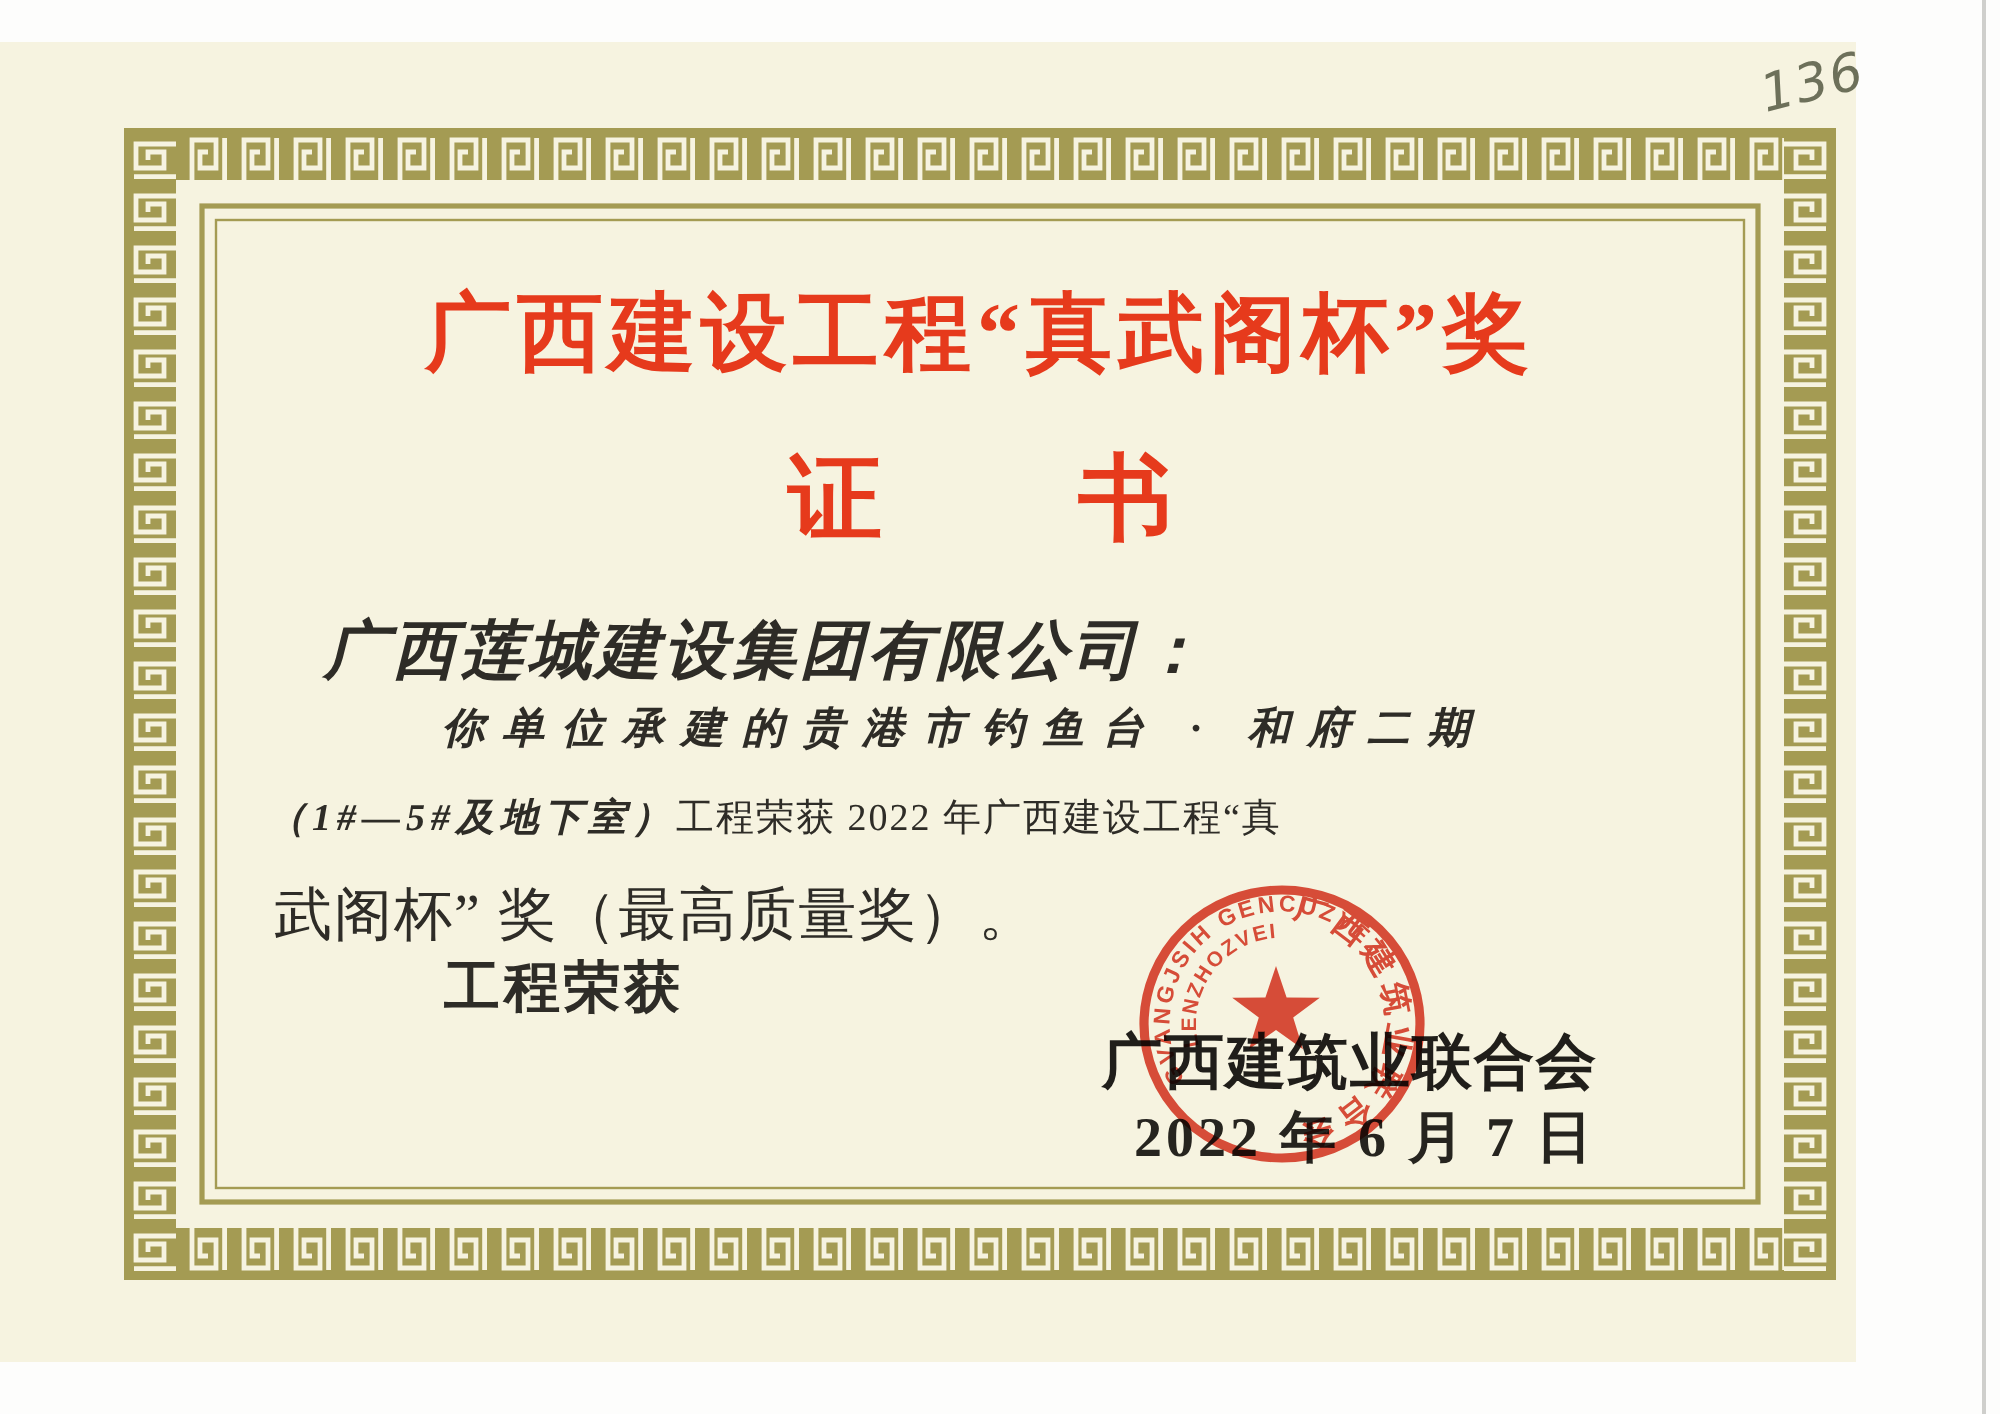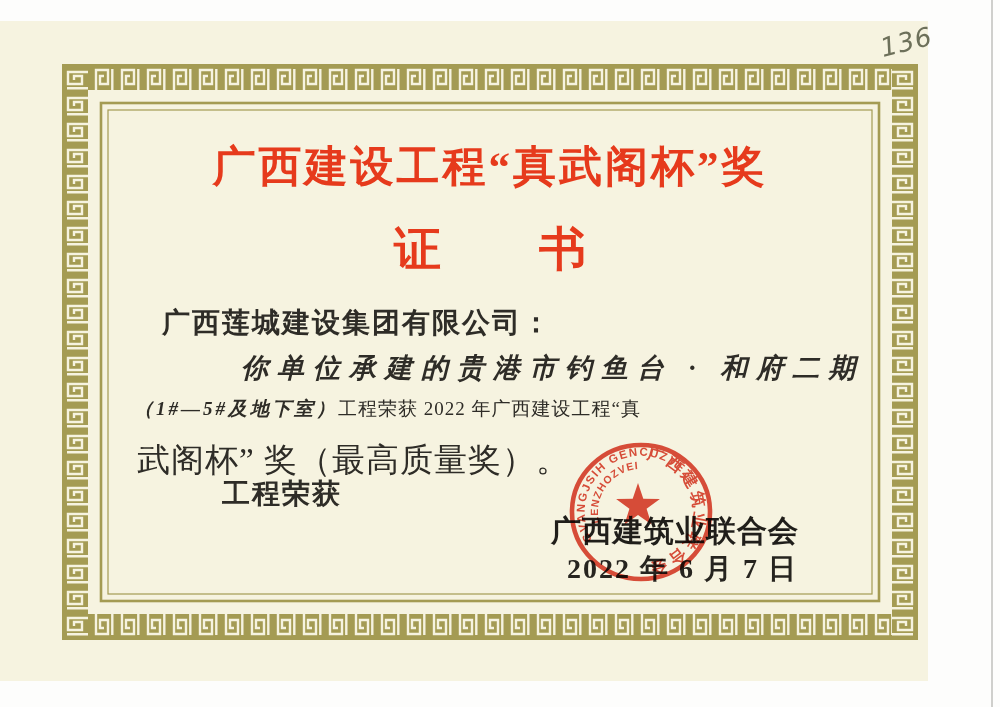--- a/index.html
+++ b/index.html
@@ -9,27 +9,27 @@
   .scan-line{position:absolute;left:991px;top:0;width:2px;height:707px;background:#bfbfbc;opacity:.75;}
   .pagenum{position:absolute;left:880px;top:26px;width:60px;color:#6d705a;
            font-family:"DejaVu Sans",sans-serif;font-style:italic;font-size:26px;
            transform:rotate(-14deg);letter-spacing:1px;}
   .border-svg{position:absolute;left:62px;top:64px;}
   .title{position:absolute;left:62px;top:138px;width:856px;text-align:center;
          color:#e63a1c;font-size:43px;font-weight:700;letter-spacing:3px;}
   .subtitle{position:absolute;left:62px;top:218px;width:856px;display:flex;
             justify-content:center;gap:98px;color:#e63a1c;font-size:47px;font-weight:700;}
   .ink{color:#2e2c27;}
-  .recipient{position:absolute;left:162px;top:304px;font-size:28px;letter-spacing:2px;
-             font-weight:600;}
-  .bodyline1{position:absolute;left:221px;top:350px;font-size:27px;letter-spacing:9px;
-             font-style:italic;font-weight:600;margin-left:20px;}
+  .recipient{position:absolute;left:162px;top:304px;font-size:32px;letter-spacing:2px;
+             font-style:italic;font-weight:600;}
+  .bodyline1{position:absolute;left:221px;top:350px;font-size:21px;letter-spacing:9px;
+             font-style:italic;font-weight:600;}
   .bodyline2{position:absolute;left:134px;top:396px;font-size:19px;letter-spacing:1px;white-space:nowrap;}
   .bodyline2 .hand{font-style:italic;font-weight:600;letter-spacing:3px;}
-  .bodyline3{position:absolute;left:137px;top:438px;font-size:33px;letter-spacing:1px;}
+  .bodyline3{position:absolute;left:137px;top:438px;font-size:29px;letter-spacing:1px;}
   .closing{position:absolute;left:222px;top:475px;font-size:28px;font-weight:700;letter-spacing:2px;}
   .issuer{position:absolute;left:551px;top:511px;font-size:30px;font-weight:700;letter-spacing:1px;color:#201e1a;}
   .issue-date{position:absolute;left:567px;top:550px;font-size:28px;font-weight:600;letter-spacing:2px;color:#26241f;}
   .seal{position:absolute;left:566px;top:439px;mix-blend-mode:multiply;opacity:.94;}
   .seal text{font-family:"Liberation Sans",sans-serif;font-weight:700;fill:#dc4533;}
 </style>
 </head>
 <body>
 
 <div class="page">

